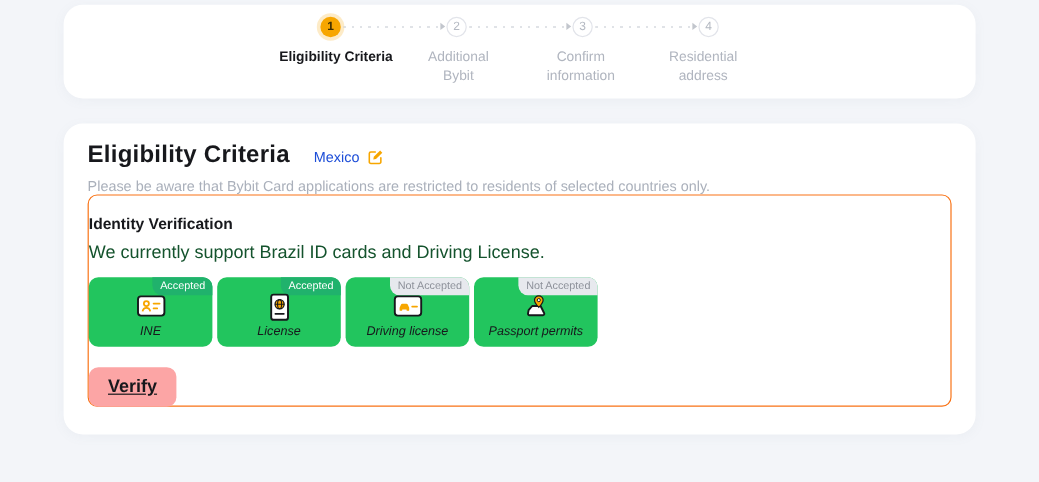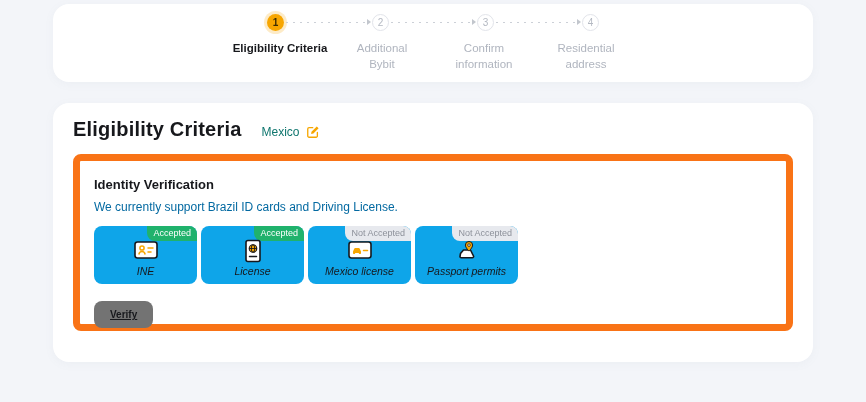--- a/index.html
+++ b/index.html
@@ -45,47 +45,47 @@
   .labels { display:flex; margin-top:9px; }
   .slabel { width:102px; display:flex; justify-content:center; font-size:11.5px; line-height:1.4; }
   .slabel span { white-space:pre; text-align:center; }
   .slabel.active { color:#17181c; font-weight:bold; }
   .slabel.inactive { color:#b0b5bf; }
   
   .main-card { margin-top:21px; height:259px; padding:15px 20px; }
   .main-header { display:flex; align-items:baseline; }
   .page-title { font-size:20px; font-weight:bold; letter-spacing:.2px; }
   .country { margin-left:14px; font-size:12px; color:#33363d; display:flex; align-items:center; }
-  .country b { font-weight:normal; color:#0f766e; margin-left:6px; }
+  .country b { font-weight:normal; color:#1d4ed8; margin-left:6px; }
   .edit-ic { margin-left:6px; display:inline-flex; cursor:pointer; }
   .notice { margin-top:7px; font-size:12px; color:#aab0bb; }
   .panel {
-    margin-top:13px; border:7px solid #f97316; border-radius:8px;
-    padding:16px 14px 14px; height:177px; background:#fff;
+    border:1px solid #f97316; border-radius:8px;
+    padding:16px 0 14px; height:177px; background:#fff;
   }
   .panel-title { font-size:13px; font-weight:bold; }
-  .panel-sub { margin-top:8px; font-size:12px; color:#0369a1; }
+  .panel-sub { margin-top:8px; font-size:15px; color:#14532d; }
   .doc-row { display:flex; gap:4px; margin-top:12px; }
   .doc-card {
-    width:103px; height:58px; background:#0ea5e9; border-radius:8px;
+    width:103px; height:58px; background:#22c55e; border-radius:8px;
     position:relative; display:flex; flex-direction:column;
     align-items:center; justify-content:flex-end; padding-bottom:7px;
   }
   .doc-icon { position:absolute; top:13px; left:50%; transform:translateX(-50%); }
   .doc-label { font-size:10.5px; color:#17181c;font-style:italic; }
   .badge {
     position:absolute; top:0; right:0; font-size:9px; line-height:1;
     padding:2.5px 6px 3px; border-radius:0 8px 0 8px;
   }
   .badge.ok { background:#20b26c; color:#fff; }
   .badge.no { background:#e7e9ee; color:#8d919a; }
   .verify-btn {
     margin-top:17px; display:inline-block; border:none; cursor:pointer;
-    background:#737373; color:#17181c; font-family:inherit;
-    font-size:10px; font-weight:bold; padding:8px 16px; border-radius:8px;text-decoration:underline;
+    background:#fca5a5; color:#17181c; font-family:inherit;
+    font-size:15px; font-weight:bold; padding:8px 16px; border-radius:8px;text-decoration:underline;
   }
 </style>
 </head>
 <body>
 
 <div class="card top-card">
   <div class="stepper">
     <div class="circles">
       <div class="circle active">1</div>
       <div class="connector"></div>
@@ -121,20 +121,21 @@
     <div class="country">
       <b>Mexico</b>
       <span class="edit-ic">
         <svg width="14" height="14" viewBox="0 0 16 16">
           <path d="M13 8.5v4A1.5 1.5 0 0 1 11.5 14h-8A1.5 1.5 0 0 1 2 12.5v-8A1.5 1.5 0 0 1 3.5 3h4.2" fill="none" stroke="#f7a600" stroke-width="1.5" stroke-linecap="round"></path>
           <path d="M12.3 1.6l2.1 2.1-6 6-2.6.5.5-2.6z" fill="#f7a600"></path>
         </svg>
       </span>
     </div>
   </div>
+  <div class="notice">Please be aware that Bybit Card applications are restricted to residents of selected countries only.</div>
 
   <div class="panel">
     <div class="panel-title">Identity Verification</div>
     <div class="panel-sub">We currently support Brazil ID cards and Driving License.</div>
 
     <div class="doc-row">
 
       <div class="doc-card">
         <span class="badge ok">Accepted</span>
         <span class="doc-icon">
@@ -165,21 +166,21 @@
 
       <div class="doc-card">
         <span class="badge no">Not Accepted</span>
         <span class="doc-icon">
           <svg width="26" height="22" viewBox="0 0 26 22">
             <rect x="2" y="3" width="22" height="16" rx="2.5" fill="#fff" stroke="#17181c" stroke-width="1.6"></rect>
             <path d="M6 12.5l1.1-2.6a1.3 1.3 0 0 1 1.2-.8h3.4a1.3 1.3 0 0 1 1.2.8l1.1 2.6v1.8a.7.7 0 0 1-.7.7h-.8a.7.7 0 0 1-.7-.7v-.3H8.2v.3a.7.7 0 0 1-.7.7h-.8a.7.7 0 0 1-.7-.7z" fill="#f7a600"></path>
             <line x1="16.5" y1="11.5" x2="20.5" y2="11.5" stroke="#f7a600" stroke-width="1.5" stroke-linecap="round"></line>
           </svg>
         </span>
-        <span class="doc-label">Mexico license</span>
+        <span class="doc-label">Driving license</span>
       </div>
 
       <div class="doc-card">
         <span class="badge no">Not Accepted</span>
         <span class="doc-icon">
           <svg width="24" height="24" viewBox="0 0 24 24">
             <path d="M5.5 14.5l3-3.5h7l3 6a1.2 1.2 0 0 1-1.1 1.7H6.2A1.2 1.2 0 0 1 5 17.3z" fill="#fff" stroke="#17181c" stroke-width="1.6" stroke-linejoin="round"></path>
             <path d="M14 2.5a3.6 3.6 0 0 0-3.6 3.6c0 2.6 3.6 6 3.6 6s3.6-3.4 3.6-6A3.6 3.6 0 0 0 14 2.5z" fill="#f7a600" stroke="#17181c" stroke-width="1"></path>
             <circle cx="14" cy="6.1" r="1.3" fill="#fff" stroke="#17181c" stroke-width="0.8"></circle>
           </svg>

